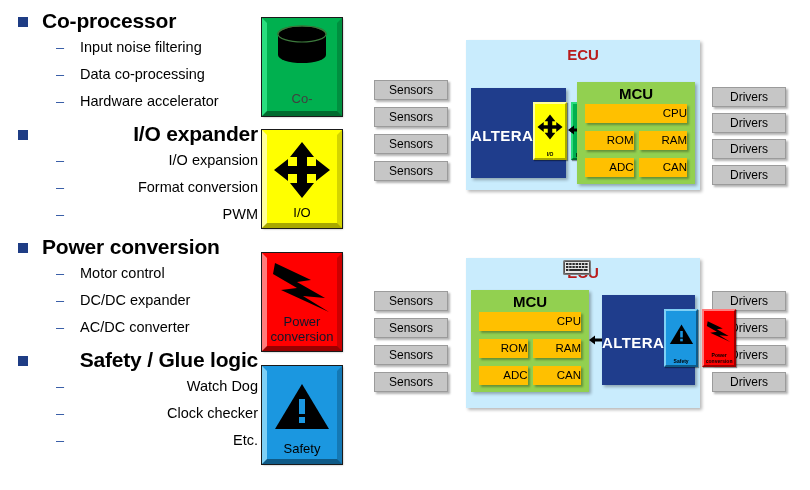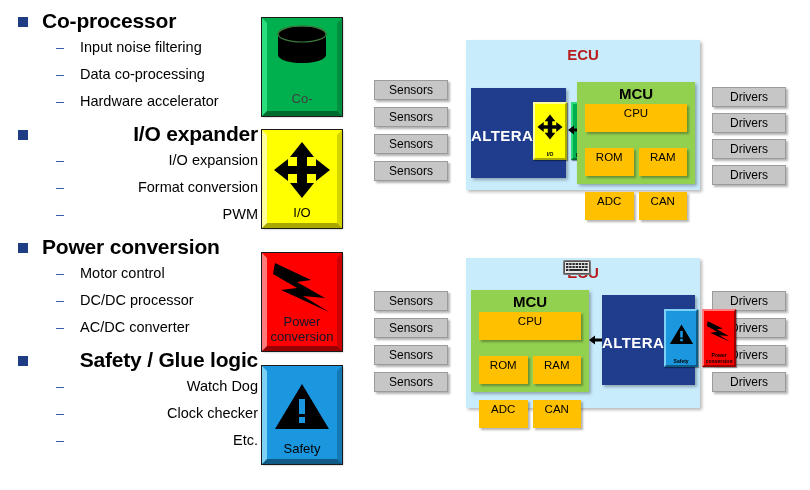--- a/index.html
+++ b/index.html
@@ -157,25 +157,25 @@
     font-weight: bold;
     color: #000;
     padding-top: 3px;
     line-height: 17px;
   }
   .mcu-grid { padding: 2px 8px 6px 8px; }
   .mcu-cell {
     background: #ffc000;
     color: #000;
     font-size: 11.5px;
-    text-align: center;
+    text-align: right;
     line-height: 19px;
-    height: 28px;
+    height: 19px;
     box-shadow: 1.5px 1.5px 2px rgba(0,0,0,0.3);
-    margin-bottom: 16px;
+    margin-bottom: 8px;
   }
   .mcu-row { display: flex; gap: 5px; }
   .mcu-row .mcu-cell { flex: 1 1 0; }
 
   
   .mini-card {
     box-sizing: border-box;
     border: 2px solid;
     width: 34px;
     height: 58px;
@@ -276,21 +276,21 @@
     <div class="bullet-head">
       <span class="bullet-square"></span>
       <span>Power conversion</span>
     </div>
     <div class="bullet-sub">
       <span class="dash">–</span>
       <span>Motor control</span>
     </div>
     <div class="bullet-sub">
       <span class="dash">–</span>
-      <span>DC/DC processor</span>
+      <span>DC/DC expander</span>
     </div>
     <div class="bullet-sub">
       <span class="dash">–</span>
       <span>AC/DC converter</span>
     </div>
   </div>
 
   <div class="bullet-group" style="top:347px;text-align:right;">
     <div class="bullet-head">
       <span class="bullet-square"></span>

